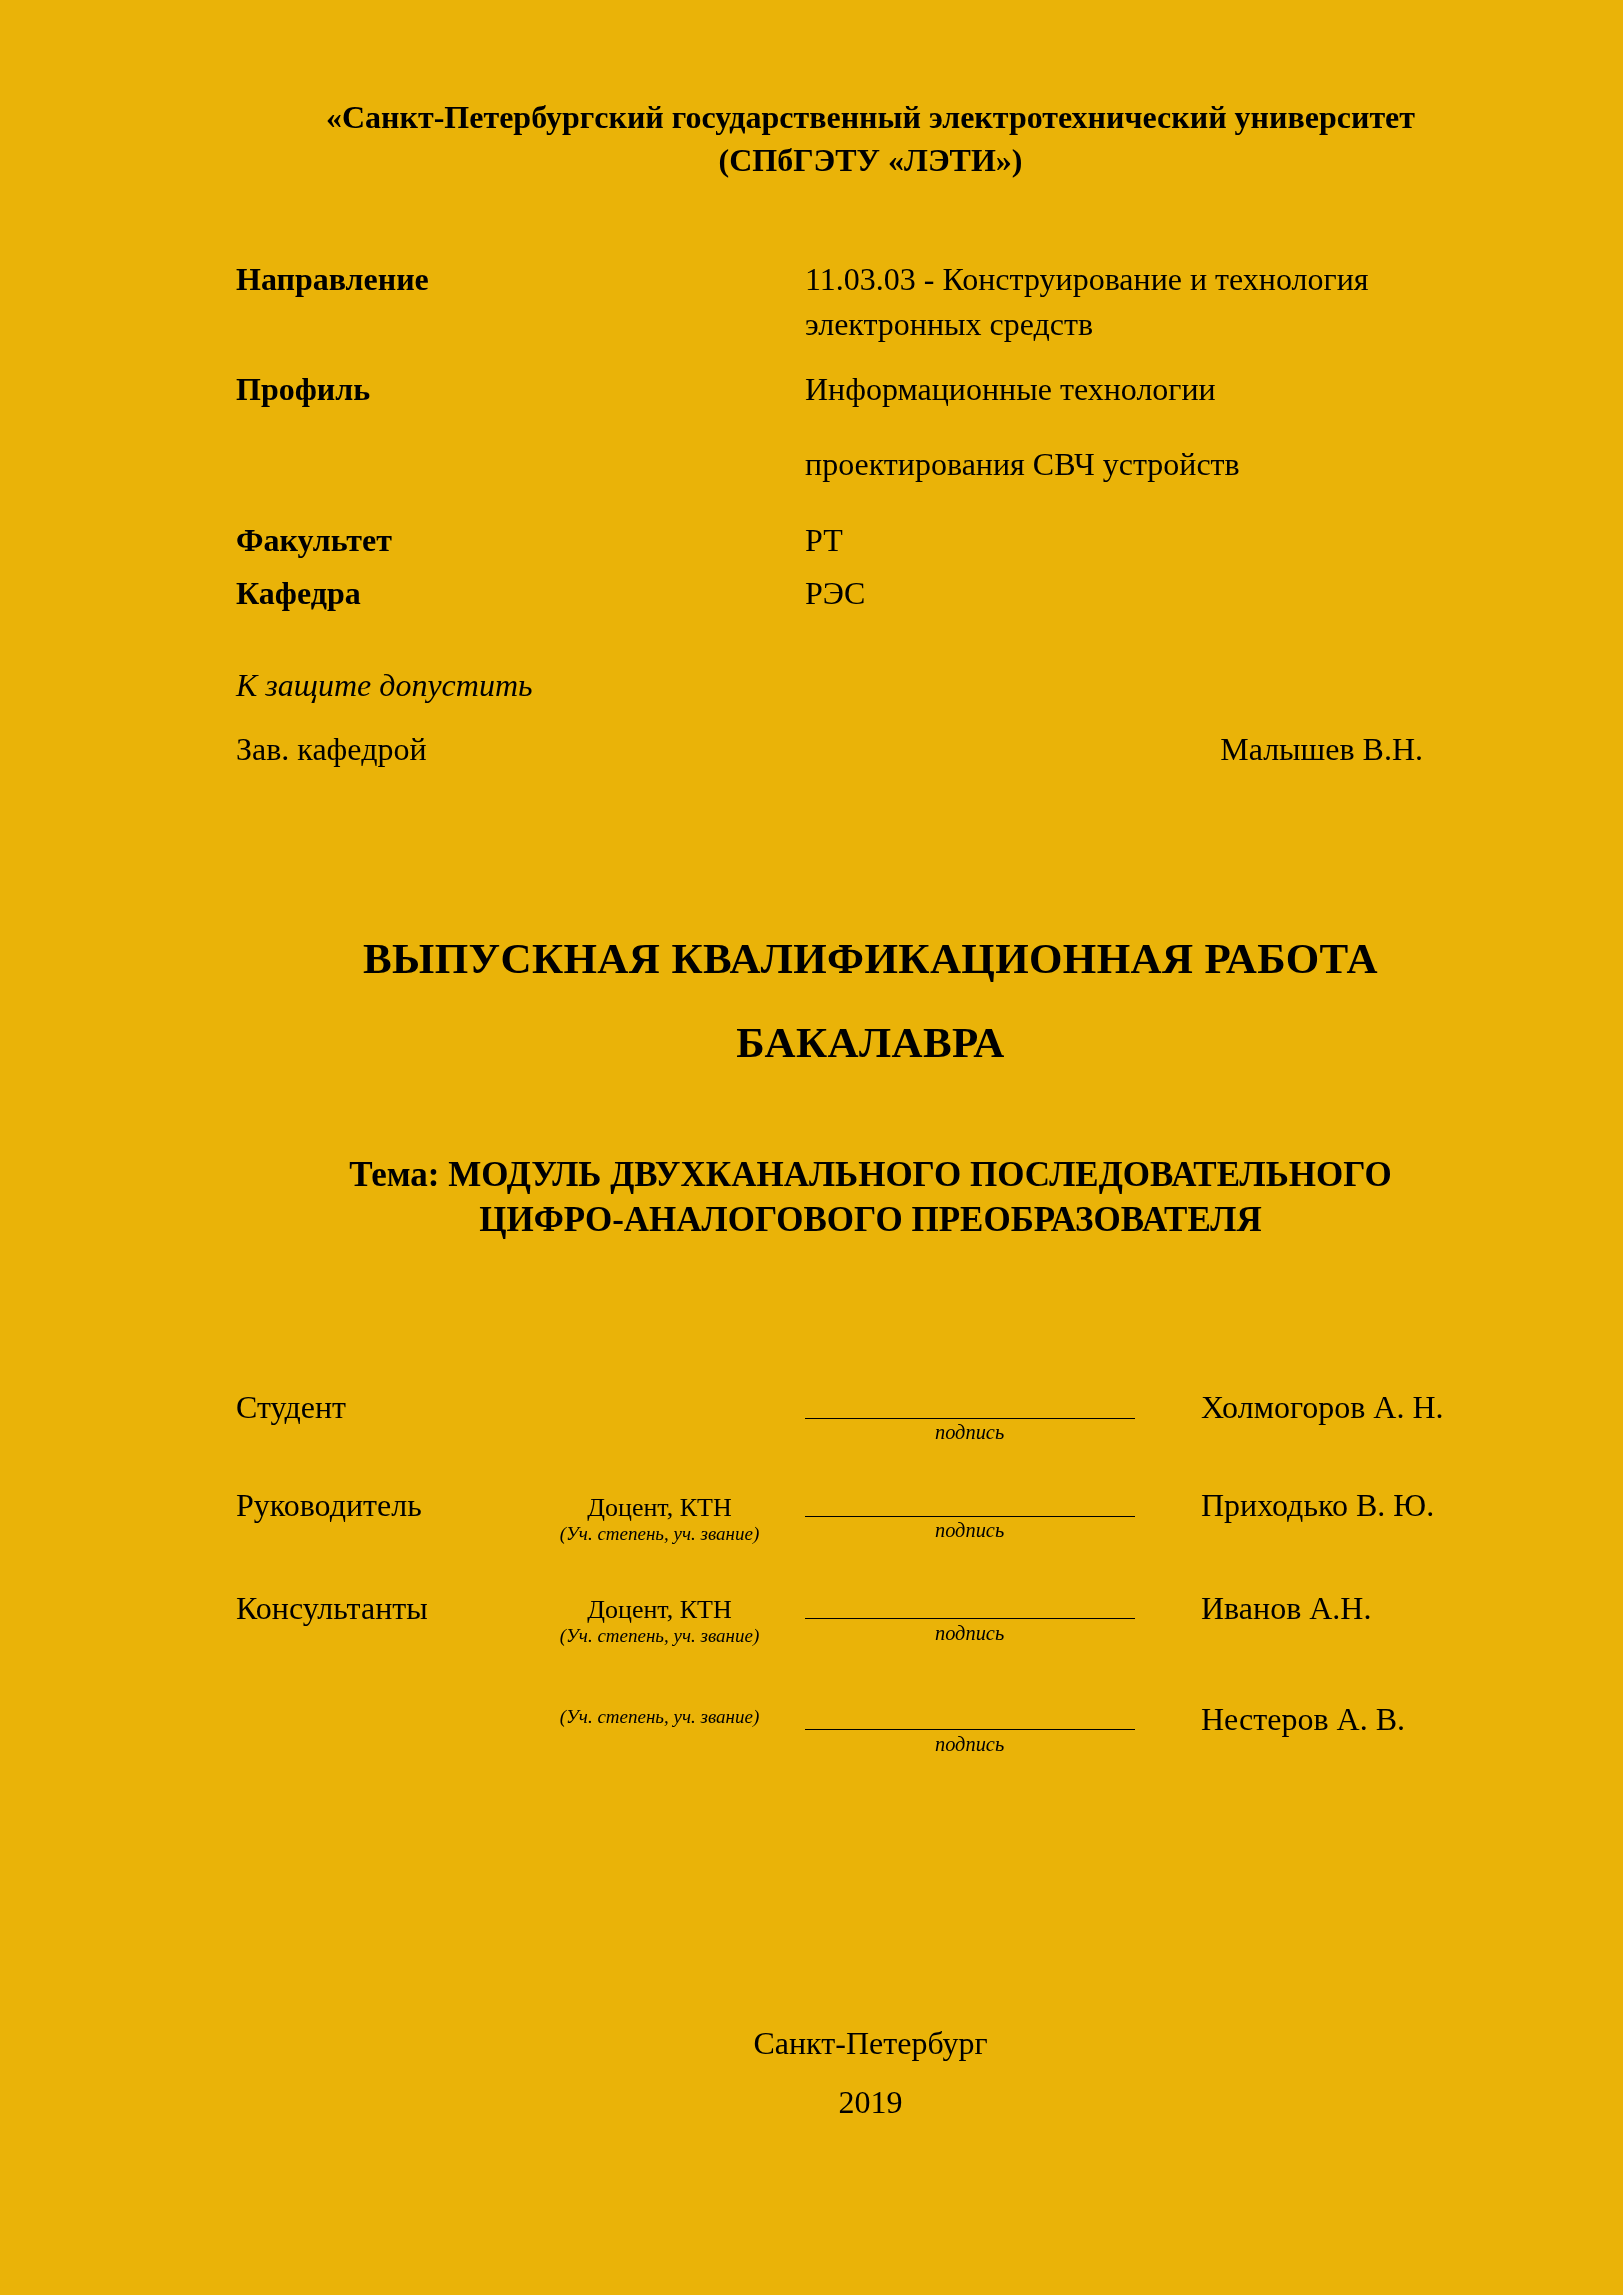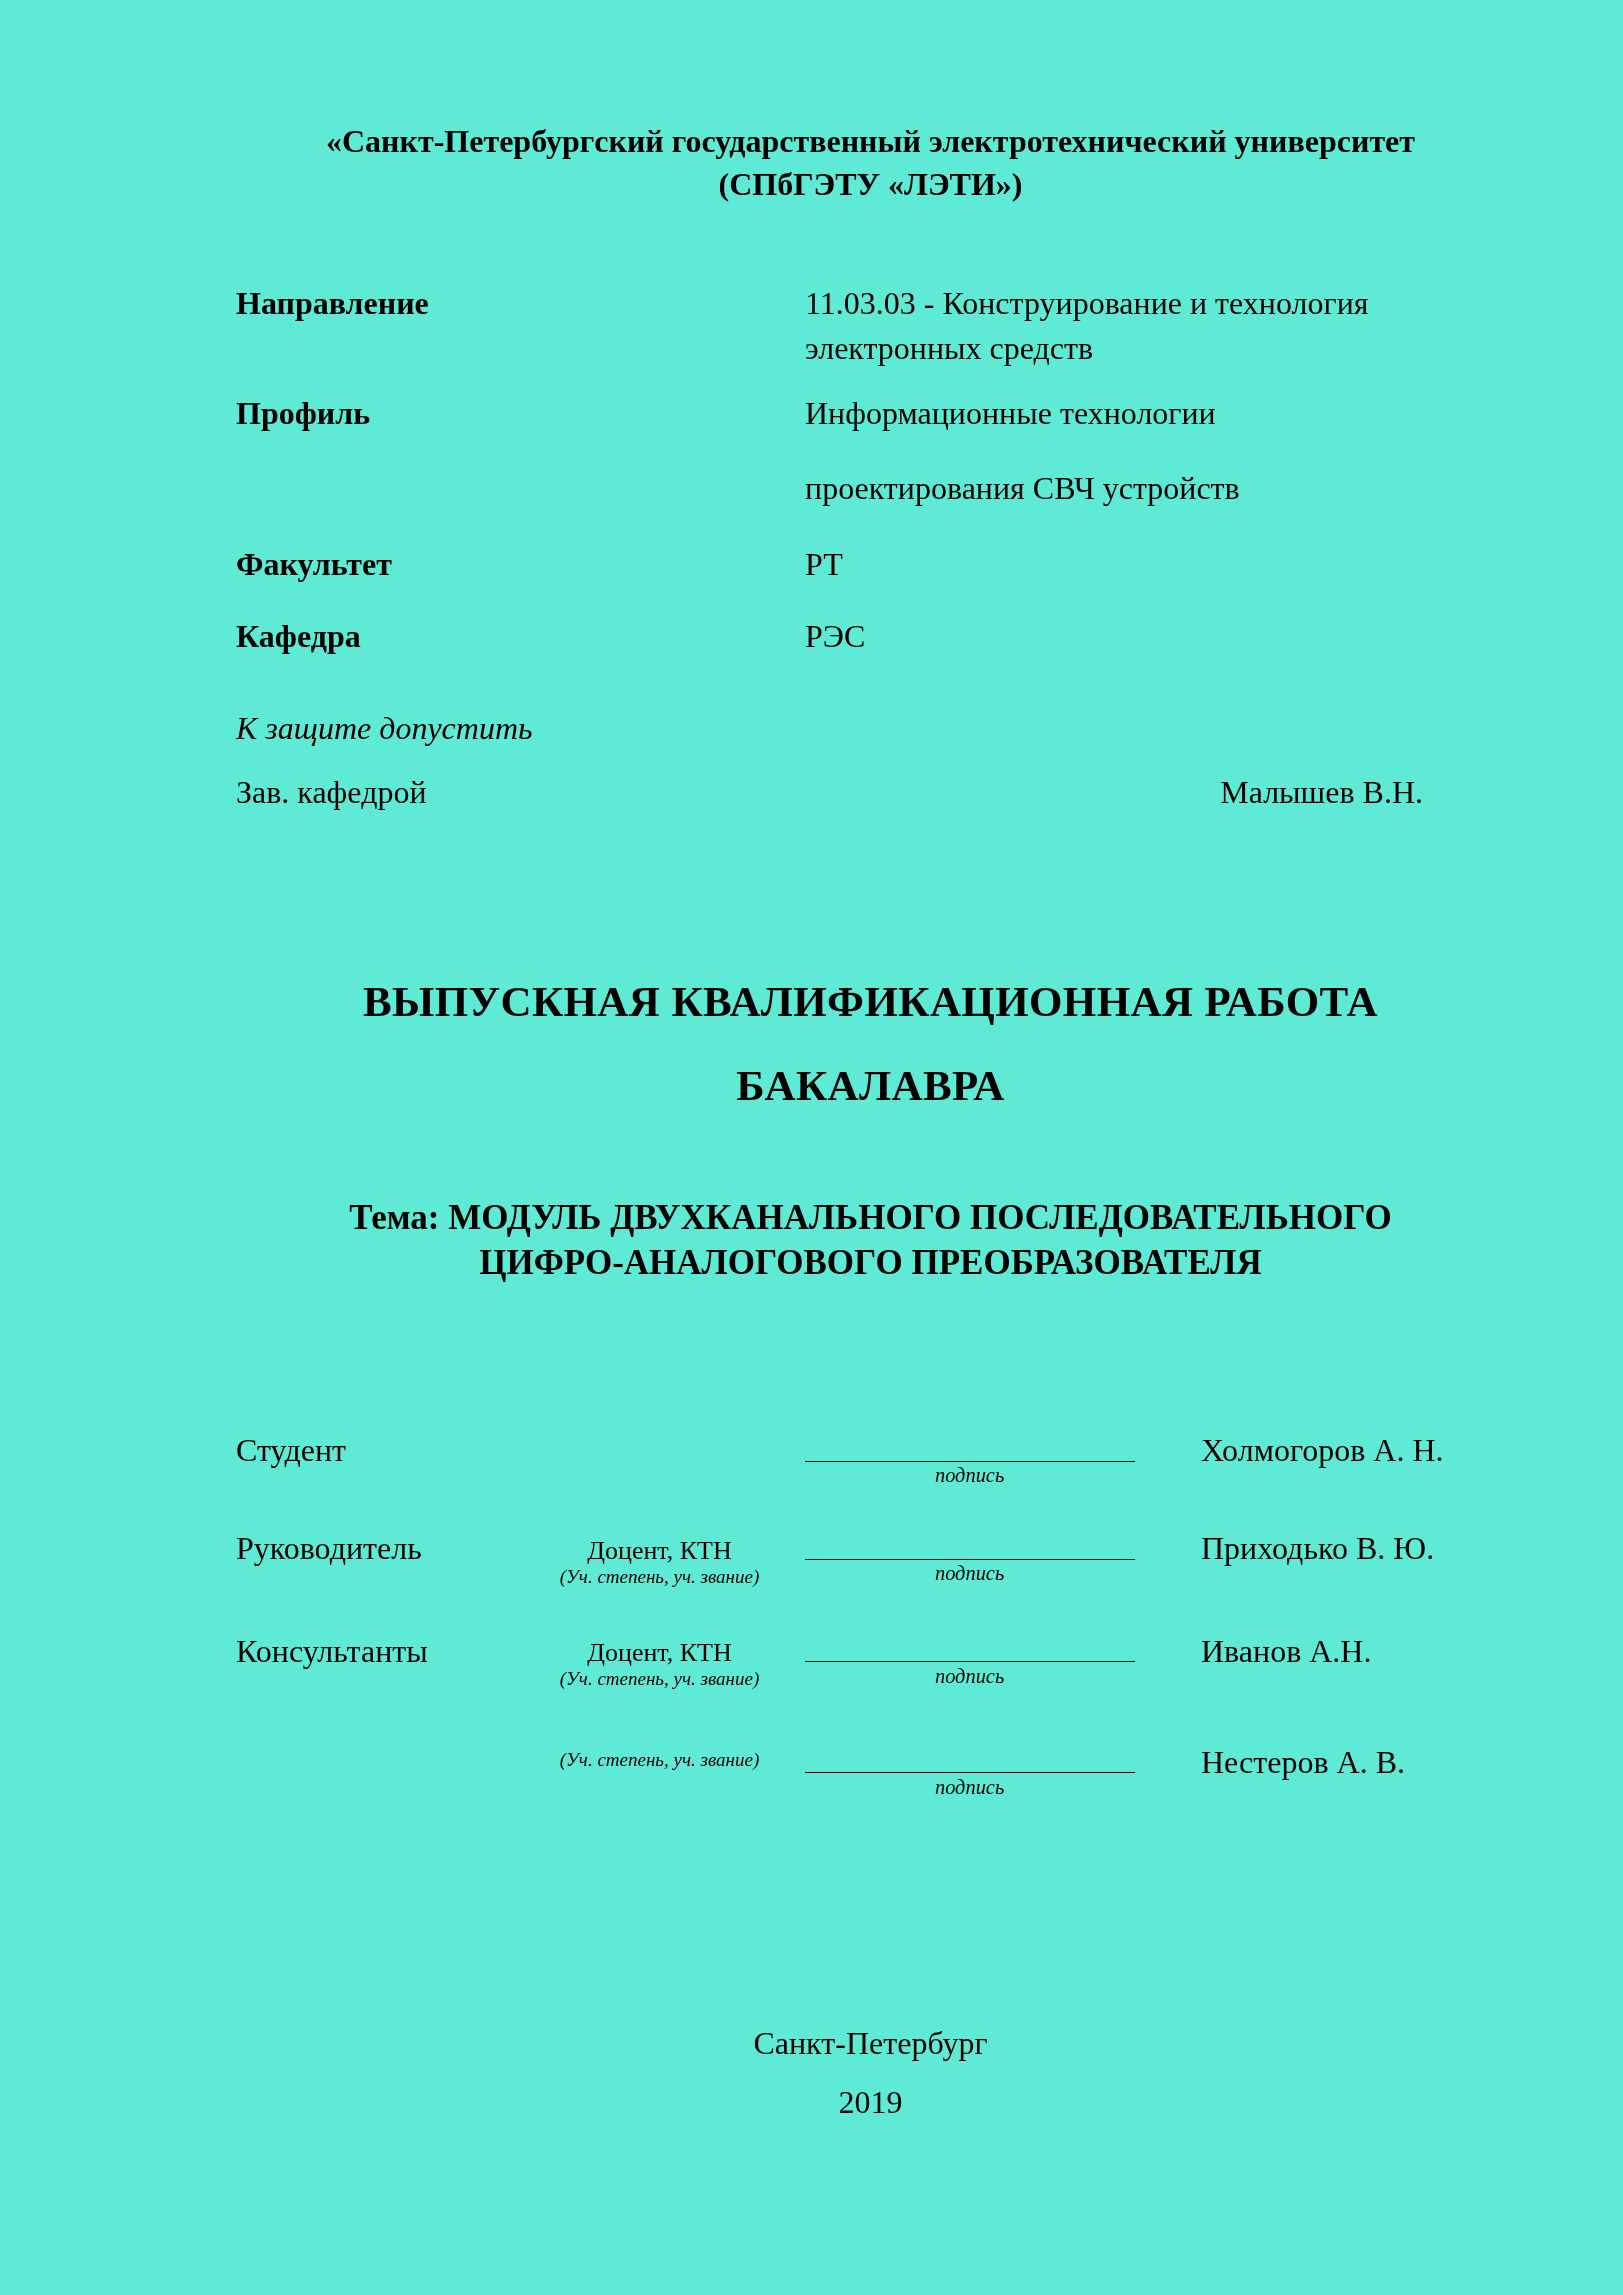--- a/index.html
+++ b/index.html
@@ -3,45 +3,45 @@
 <meta charset="utf-8">
 <title>Document</title>
 <style>
   * { margin: 0; padding: 0; box-sizing: border-box; }
   html, body { background: #ffffff; }
   .page {
     position: relative;
     width: 1623px;
     height: 2295px;
     margin: 0 auto;
-    background: #5eead4;
+    background: #eab308;
     color: #000000;
     font-family: "Liberation Serif", "DejaVu Serif", serif;
     font-size: 32px;
-    padding: 120px 118px 0 236px;
+    padding: 96px 118px 0 236px;
     overflow: hidden;
   }
 
   
   .uni-header {
     text-align: center;
     font-weight: bold;
     line-height: 1.35;
   }
 
   
   .fields { margin-top: 75px; }
   .field-row {
     display: grid;
     grid-template-columns: 569px 1fr;
     align-items: start;
   }
   .field-row.mb25 { margin-bottom: 19.6px; }
   .field-row.mb40 { margin-bottom: 31px; }
-  .field-row.mb16 { margin-bottom: 27px; }
+  .field-row.mb16 { margin-bottom: 8px; }
   .field-label { font-weight: bold; line-height: 1.4; }
   .field-value { line-height: 1.4; max-width: 701px; }
   .field-value .v2 { margin-top: 31px; }
 
   
   .admit {
     font-style: italic;
     margin-top: 47px;
     line-height: 1.4;
   }

